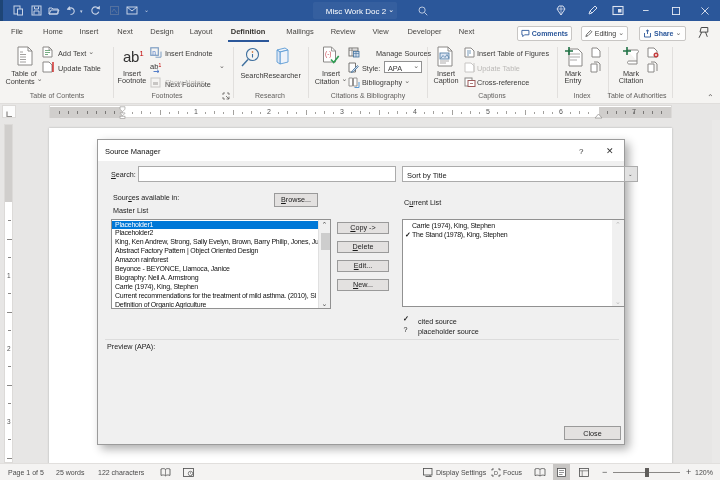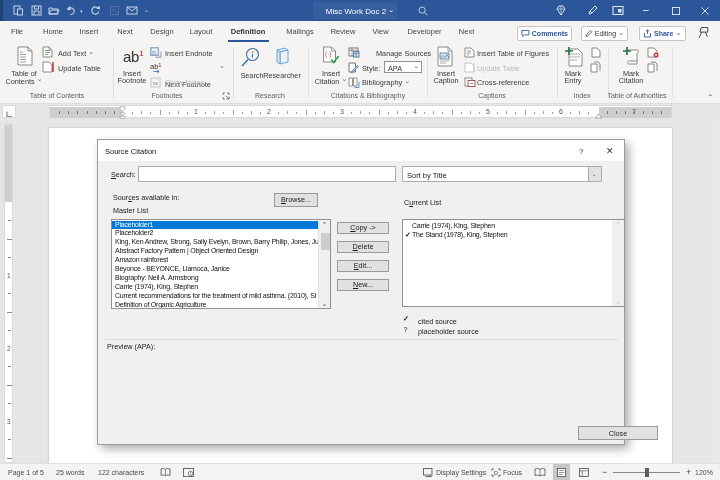--- a/index.html
+++ b/index.html
@@ -426,28 +426,28 @@
         <div style="position:absolute; top:293px; left:2px; font-size:6.5px; color:#555;">3</div>
         <div style="position:absolute; top:314.25px; left:2.5px; width:3px; height:1px; background:#8a8886;"></div>
         <div style="position:absolute; top:332.5px; left:1.5px; width:5px; height:1px; background:#8a8886;"></div>
       </div>
     </div>
 </div>
 <div id="vscroll"></div>
 
 <div class="abs" id="dlg">
   <div id="dlg-title">
-      <span>Source Citation</span>
+      <span>Source Manager</span>
     </div>
   <div class="dlg-x" style="left:481px; top:7px; font-size:8px;">?</div>
   <div class="dlg-x" style="left:508px;">✕</div>
 
   <div class="dlabel" style="left:13px; top:30px;"><u>S</u>earch:</div>
   <div class="dinput" style="left:40px; top:26px; width:258px; height:16px;"></div>
-  <div class="dinput" style="left:304px; top:26px; width:200px; height:16px;">
+  <div class="dinput" style="left:304px; top:26px; width:236px; height:16px;">
     <span style="position:absolute; left:4px; top:3.5px; font-size:7.5px;">Sort by Title</span>
     <div style="position:absolute; right:0; top:0; width:13px; height:100%; background:#e1e1e1; border-left:1px solid #ababab;">
         <span style="position:absolute; left:3px; top:4px; font-size:5.5px; color:#555;">⌄</span>
       </div>
   </div>
 
   <div class="dlabel" style="left:15px; top:52.5px;">Sour<u>c</u>es available in:</div>
   <div class="dlabel" style="left:15px; top:65.5px;">Master List</div>
   <div class="dbtn" style="left:176px; top:53px; width:44px; height:13.5px; line-height:12.5px;"><u>B</u>rowse...</div>
 
@@ -487,21 +487,21 @@
 
   <div class="dlabel" style="left:305px; top:174px; font-weight:bold;">✓</div>
   <div class="dlabel" style="left:320px; top:177px;">cited source</div>
   <div class="dlabel" style="left:305.5px; top:184.5px;">?</div>
   <div class="dlabel" style="left:320px; top:187px;text-align:right;">placeholder source</div>
 
   <div style="position:absolute; left:7px; top:198.5px; width:514px; height:1px; background:#dcdcdc;"></div>
 
   <div class="dlabel" style="left:9px; top:201.5px;">Preview (APA):</div>
 
-  <div class="dbtn" style="left:480px; top:286px; width:80px; height:14px; line-height:13px;">Close</div>
+  <div class="dbtn" style="left:466px; top:286px; width:57px; height:14px; line-height:13px;">Close</div>
 </div>
 
 <div class="abs" id="statusbar" style="left:0; top:463px; width:720px; height:17px; background:#f4f3f2; border-top:1px solid #e1dfdd; font-size:7px; color:#4a4a4a;">
   <div class="abs" style="left:8px; top:4.5px;">Page 1 of 5</div>
   <div class="abs" style="left:56px; top:4.5px;">25 words</div>
   <div class="abs" style="left:98px; top:4.5px;">122 characters</div>
   <svg class="abs" style="left:160px; top:3.5px;" width="11" height="9" viewBox="0 0 11 9">
       <path d="M1 1c1.8-.6 3.5-.6 4.5.4 1-1 2.7-1 4.5-.4v6.4c-1.8-.6-3.5-.6-4.5.4-1-1-2.7-1-4.5-.4z" fill="none" stroke="#4a4a4a" stroke-width="0.8"></path>
       <path d="M5.5 1.4v6.4" stroke="#4a4a4a" stroke-width="0.6"></path>
     </svg>

